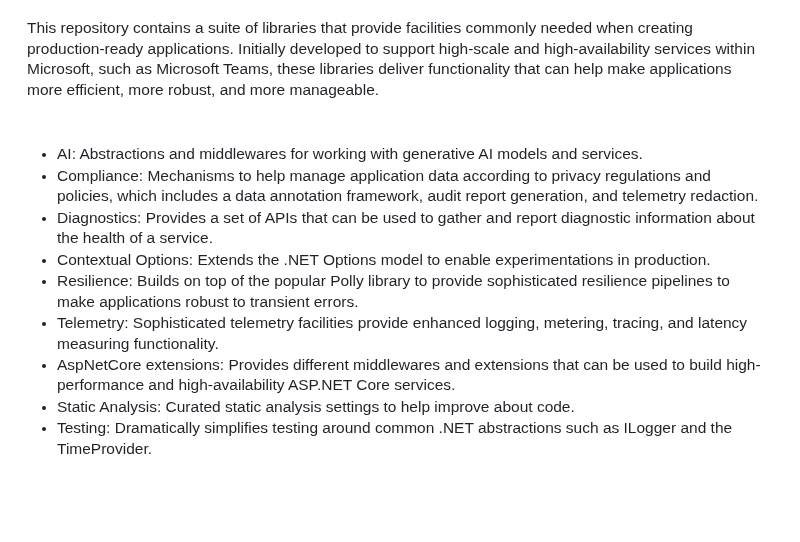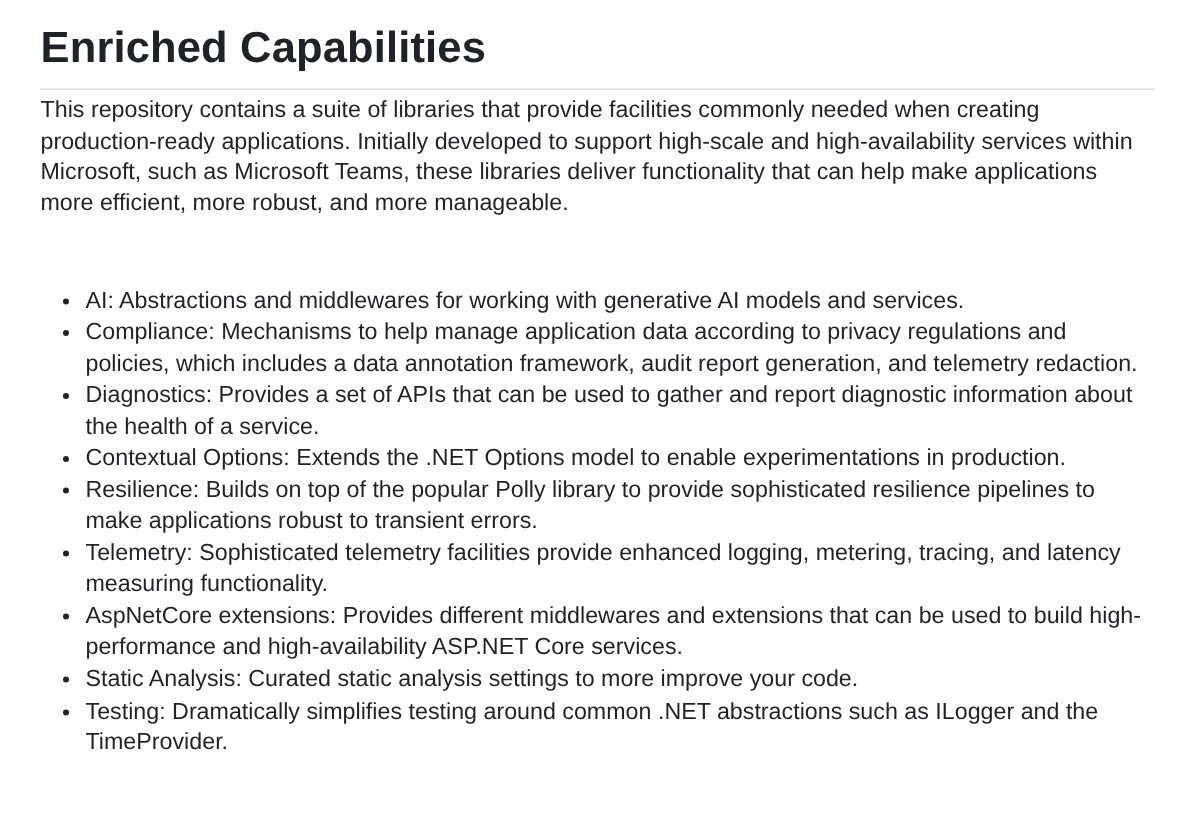--- a/index.html
+++ b/index.html
@@ -50,30 +50,29 @@
   ul.doc-list li::marker {
     color: #1f2328;
     font-size: 0.9em;
   }
 </style>
 </head>
 <body>
 
 <div class="page">
 
-  <h1 class="doc-heading">Enriched Capabilities</h1>
 
   <p class="doc-paragraph">This repository contains a suite of libraries that provide facilities commonly needed when creating production-ready applications. Initially developed to support high-scale and high-availability services within Microsoft, such as Microsoft Teams, these libraries deliver functionality that can help make applications more efficient, more robust, and more manageable.</p>
 
 
   <ul class="doc-list">
     <li>AI: Abstractions and middlewares for working with generative AI models and services.</li>
     <li>Compliance: Mechanisms to help manage application data according to privacy regulations and policies, which includes a data annotation framework, audit report generation, and telemetry redaction.</li>
     <li>Diagnostics: Provides a set of APIs that can be used to gather and report diagnostic information about the health of a service.</li>
     <li>Contextual Options: Extends the .NET Options model to enable experimentations in production.</li>
     <li>Resilience: Builds on top of the popular Polly library to provide sophisticated resilience pipelines to make applications robust to transient errors.</li>
     <li>Telemetry: Sophisticated telemetry facilities provide enhanced logging, metering, tracing, and latency measuring functionality.</li>
     <li>AspNetCore extensions: Provides different middlewares and extensions that can be used to build high-performance and high-availability ASP.NET Core services.</li>
-    <li>Static Analysis: Curated static analysis settings to more improve your code.</li>
+    <li>Static Analysis: Curated static analysis settings to help improve about code.</li>
     <li>Testing: Dramatically simplifies testing around common .NET abstractions such as ILogger and the TimeProvider.</li>
   </ul>
 
 </div>
 
 </body></html>

